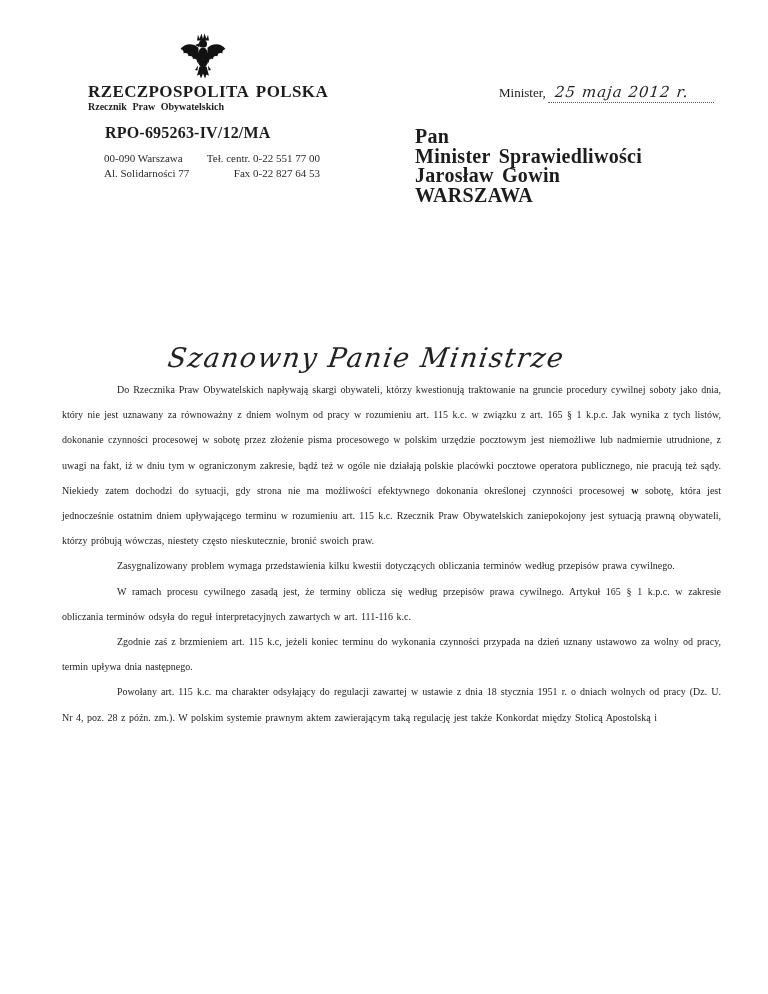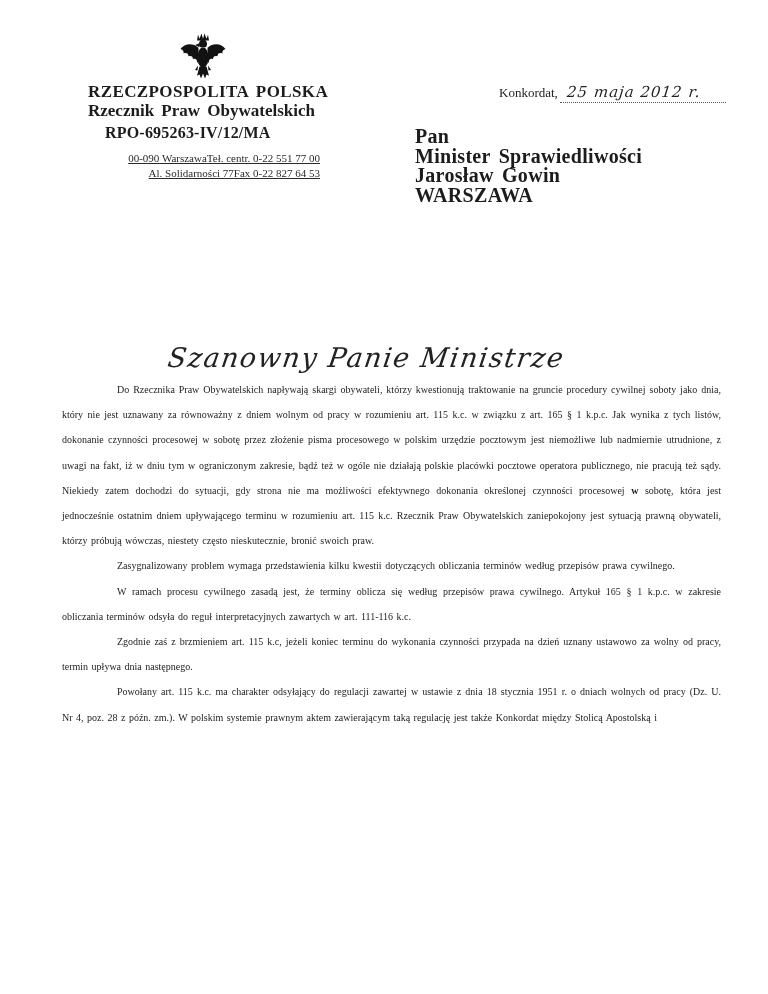--- a/index.html
+++ b/index.html
@@ -13,30 +13,30 @@
   }
   .emblem {
     position: absolute; left: 178px; top: 29px;
     width: 50px; height: 57px;
   }
   .inst-block {
     position: absolute; left: 88px; top: 82px; width: 242px;
     font-weight: bold; line-height: 1.12;
   }
   .inst-line1 { font-size: 17px; letter-spacing: 0.4px; word-spacing: 3px; }
-  .inst-line2 { font-size: 17px; word-spacing: 3px; }
+  .inst-line2 { font-size: 10px; word-spacing: 3px; }
   .ref-number {
     position: absolute; left: 105px; top: 124px;
     font-weight: bold; font-size: 16px; letter-spacing: 0.2px;
   }
   .addr-block {
     position: absolute; left: 104px; top: 151px; width: 216px;
     font-size: 11px; line-height: 15px; color: #2a2a2a;
   }
-  .addr-row { display: flex; justify-content: flex-end; text-decoration: underline; }
+  .addr-row { display: flex; justify-content: space-between; }
   .dateline {
     position: absolute; left: 499px; top: 83px;
     font-size: 13px; white-space: nowrap;
   }
   .handwriting {
     font-family: "DejaVu Serif", serif;
     font-style: italic;
     color: #222;
   }
   .date-hand {
@@ -95,21 +95,21 @@
     <span>00-090 Warszawa</span>
     <span>Teł. centr. 0-22 551 77 00</span>
   </div>
   <div class="addr-row">
     <span>Al. Solidarności 77</span>
     <span>Fax 0-22 827 64 53</span>
   </div>
 </div>
 
 <div class="dateline">
-  <span>Konkordat,</span>
+  <span>Minister,</span>
   <span class="handwriting date-hand">25 maja 2012 r.</span>
 </div>
 
 <div class="recipient">
   <div>Pan</div>
   <div>Minister Sprawiedliwości</div>
   <div>Jarosław Gowin</div>
   <div>WARSZAWA</div>
 </div>
 

